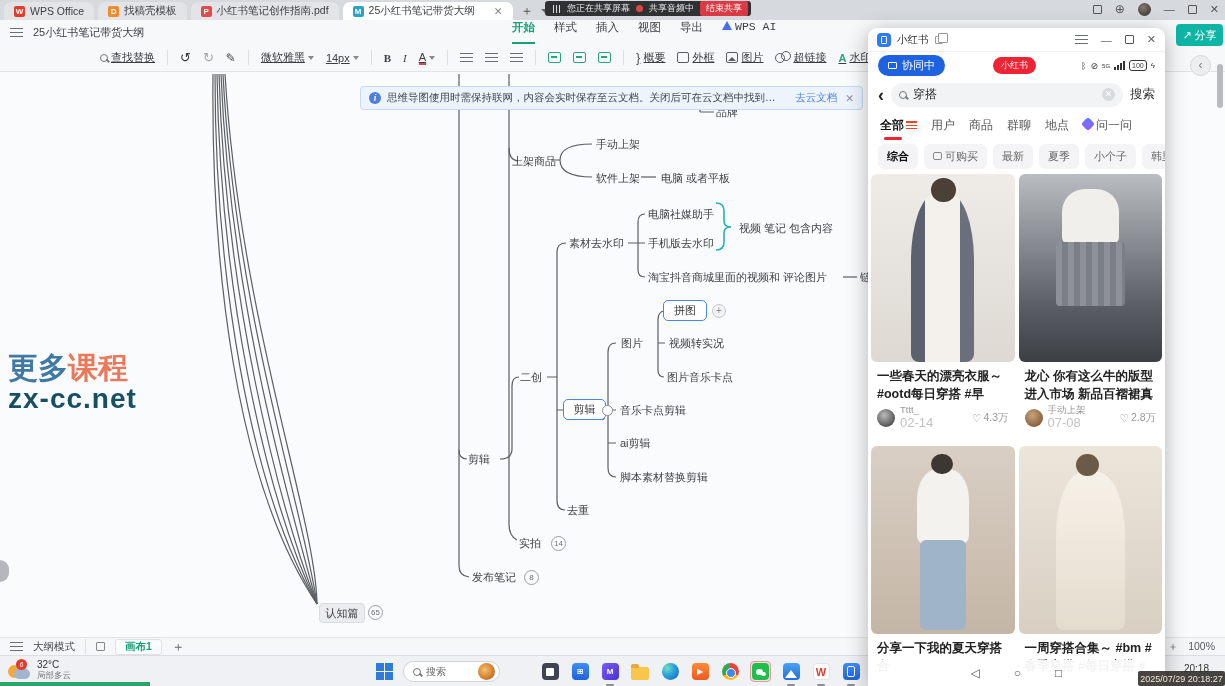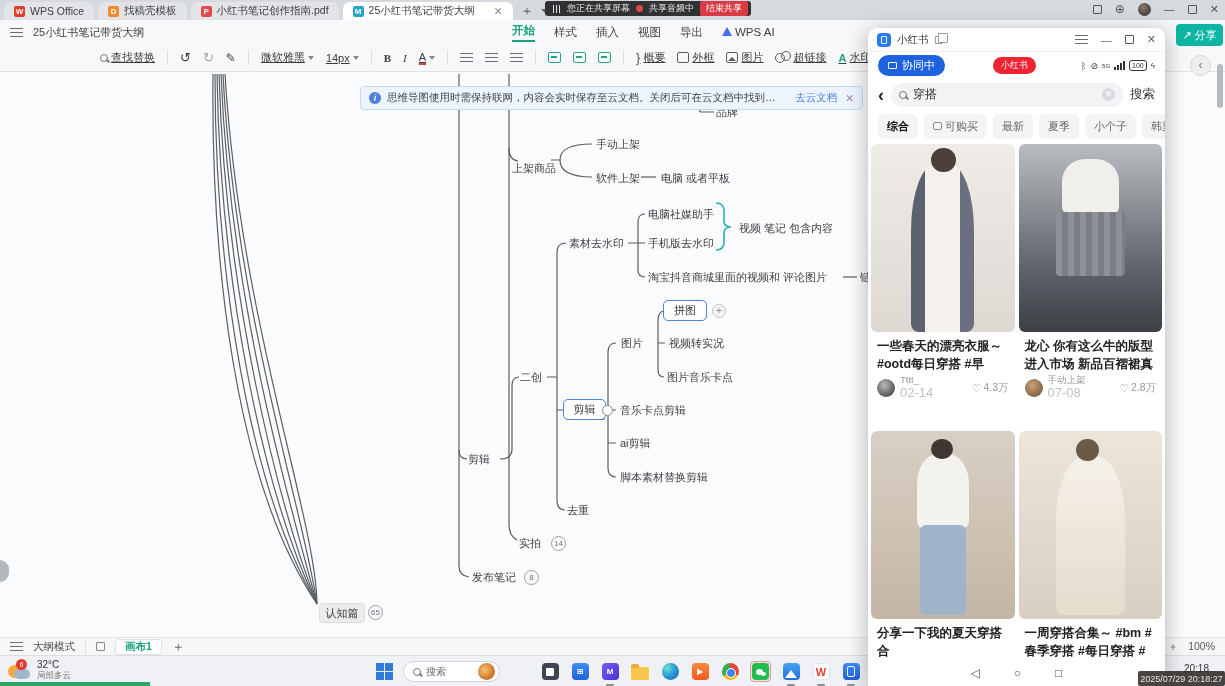--- a/index.html
+++ b/index.html
@@ -17,21 +17,21 @@
   #sharebanner { position:absolute; left:545px; top:1px; height:15px; background:#2f3133; border-radius:3px; display:flex; align-items:center; gap:6px; padding:0 3px 0 8px; color:#e8e8e8; font-size:9px; z-index:9; }
   #sharebanner .reddot { width:7px; height:7px; border-radius:50%; background:#e04646; }
   #stopshare { background:#d93a43; color:#fff; border-radius:2px; padding:1px 6px; font-size:9px; }
   #winctl { position:absolute; right:6px; top:2px; display:flex; align-items:center; gap:13px; color:#555; font-size:11px; z-index:9; }
   .avatar-top { width:13px; height:13px; border-radius:50%; background:radial-gradient(circle at 40% 35%,#8a7a6a,#2d2a28); }
   .restore { width:9px; height:9px; border:1.2px solid #555; border-radius:1px; display:inline-block; }
 
   
   #row2 { position:absolute; left:0; top:20px; width:1225px; height:24px; background:#f7f8f9; display:flex; align-items:center; }
   .bars { width:13px; height:9px; background:repeating-linear-gradient(#6b6f73 0 1.4px, transparent 1.4px 3.8px); display:inline-block; }
-  #menus { position:absolute; left:512px; top:0; height:24px; display:flex; align-items:center; gap:19px; font-size:11.5px; color:#3c3f43; }
+  #menus { position:absolute; left:512px; top:0; height:24px; display:flex; gap:19px; font-size:11.5px; color:#3c3f43;font-family:Liberation Mono, monospace; }
   .menu-item.on { color:#18a07a; font-weight:bold; border-bottom:2px solid #18a07a; padding-bottom:2px; }
   .ai-tri { width:0; height:0; border-left:5px solid transparent; border-right:5px solid transparent; border-bottom:9px solid #4a6df0; display:inline-block; margin-right:3px; }
   #sharebtn { position:absolute; left:1176px; top:24px; width:47px; height:22px; background:#0fb5a4; color:#fff; border-radius:4px; display:flex; align-items:center; justify-content:center; gap:3px; font-size:11px; z-index:9; }
 
   
   #row3 { position:absolute; left:0; top:44px; width:1225px; height:28px; background:#f7f8f9; border-bottom:1px solid #e2e3e5; display:flex; align-items:center; gap:12px; padding-left:100px; font-size:11px; color:#3a3d40; }
   .vsep { width:1px; height:15px; background:#dcdee0; }
   .mag { width:8px; height:8px; border:1.5px solid #777; border-radius:50%; position:relative; display:inline-block; }
   .mag::after { content:""; position:absolute; width:4px; height:1.5px; background:#777; transform:rotate(45deg); right:-3px; bottom:-1px; }
   .tbtn { display:flex; align-items:center; gap:3px;text-decoration:underline; }
@@ -310,21 +310,21 @@
 
       <path d="M700 86 V112 M700 112 H714"></path>
     </g>
 
     <path d="M716 203 Q724 203 724 211 V221 Q724 227 731 227 Q724 227 724 233 V242 Q724 250 716 250" stroke="#27b0b8" stroke-width="1.6" fill="none"></path>
 
     <path d="M596 403 l0 15 3.6-3.6 2.6 6.2 3-1.4 -2.6-5.9 5.2-0.2 z" fill="#111" stroke="#fff" stroke-width="0.8"></path>
   </svg>
 
   <span class="mmlabel" style="left:716px;top:33px;">品牌</span>
-  <span class="mmlabel" style="left:512px;top:82px;margin-top:7px;">上架商品</span>
+  <span class="mmlabel" style="left:512px;top:82px;">上架商品</span>
   <span class="mmlabel" style="left:596px;top:65px;">手动上架</span>
   <span class="mmlabel" style="left:596px;top:99px;">软件上架</span>
   <span class="mmlabel" style="left:661px;top:99px;">电脑 或者平板</span>
   <span class="mmlabel" style="left:569px;top:164px;">素材去水印</span>
   <span class="mmlabel" style="left:648px;top:135px;">电脑社媒助手</span>
   <span class="mmlabel" style="left:648px;top:164px;">手机版去水印</span>
   <span class="mmlabel" style="left:739px;top:149px;">视频 笔记 包含内容</span>
   <span class="mmlabel" style="left:648px;top:198px;">淘宝抖音商城里面的视频和 评论图片</span>
   <span class="mmlabel" style="left:860px;top:198px;">链接发到</span>
   <div class="mmbox" style="left:663px;top:228px;width:44px;height:21px;">拼图</div>
@@ -347,20 +347,24 @@
   <div class="node-pill" style="left:319px;top:531px;width:46px;height:20px;">认知篇</div>
   <span class="mmbadge" style="left:368px;top:533px;">65</span>
 
   <div id="notice">
     <span class="info-i">i</span>
     <span class="nowrap" style="overflow:hidden;text-overflow:ellipsis;">思维导图使用时需保持联网，内容会实时保存至云文档。关闭后可在云文档中找到文件并打开再次编辑</span>
     <a href="#">去云文档</a>
     <span class="x">✕</span>
   </div>
 
+  <div id="wm">
+    <div class="l1"><span class="a">更多</span><span class="b">课程</span></div>
+    <div class="l2">zx-cc.net</div>
+  </div>
 </div>
 
 <div class="scrollhandle"></div>
 <div class="collapse-circ">‹</div>
 <div class="drawer-tab"></div>
 
 <div id="statusbar">
   <span class="bars"></span>
   <span>大纲模式</span>
   <span class="vsep"></span>
@@ -481,20 +485,28 @@
     </span>
   </div>
   <div id="psearchrow">
     <span class="back">‹</span>
     <span id="pfield">
       <i class="mag"></i>
       <span class="val">穿搭</span>
       <span class="clr">✕</span>
     </span>
     <span class="go">搜索</span>
+  </div>
+  <div id="ptabs">
+    <span class="tab on"><span>全部</span><i class="redbars"></i></span>
+    <span class="tab">用户</span>
+    <span class="tab">商品</span>
+    <span class="tab">群聊</span>
+    <span class="tab">地点</span>
+    <span class="tab"><i class="aiico"></i><span>问一问</span></span>
   </div>
   <div id="pchips">
     <span class="chip on">综合</span>
     <span class="chip">
         <i class="bagico"></i>
         <span>可购买</span>
       </span>
     <span class="chip">最新</span>
     <span class="chip">夏季</span>
     <span class="chip">小个子</span>

